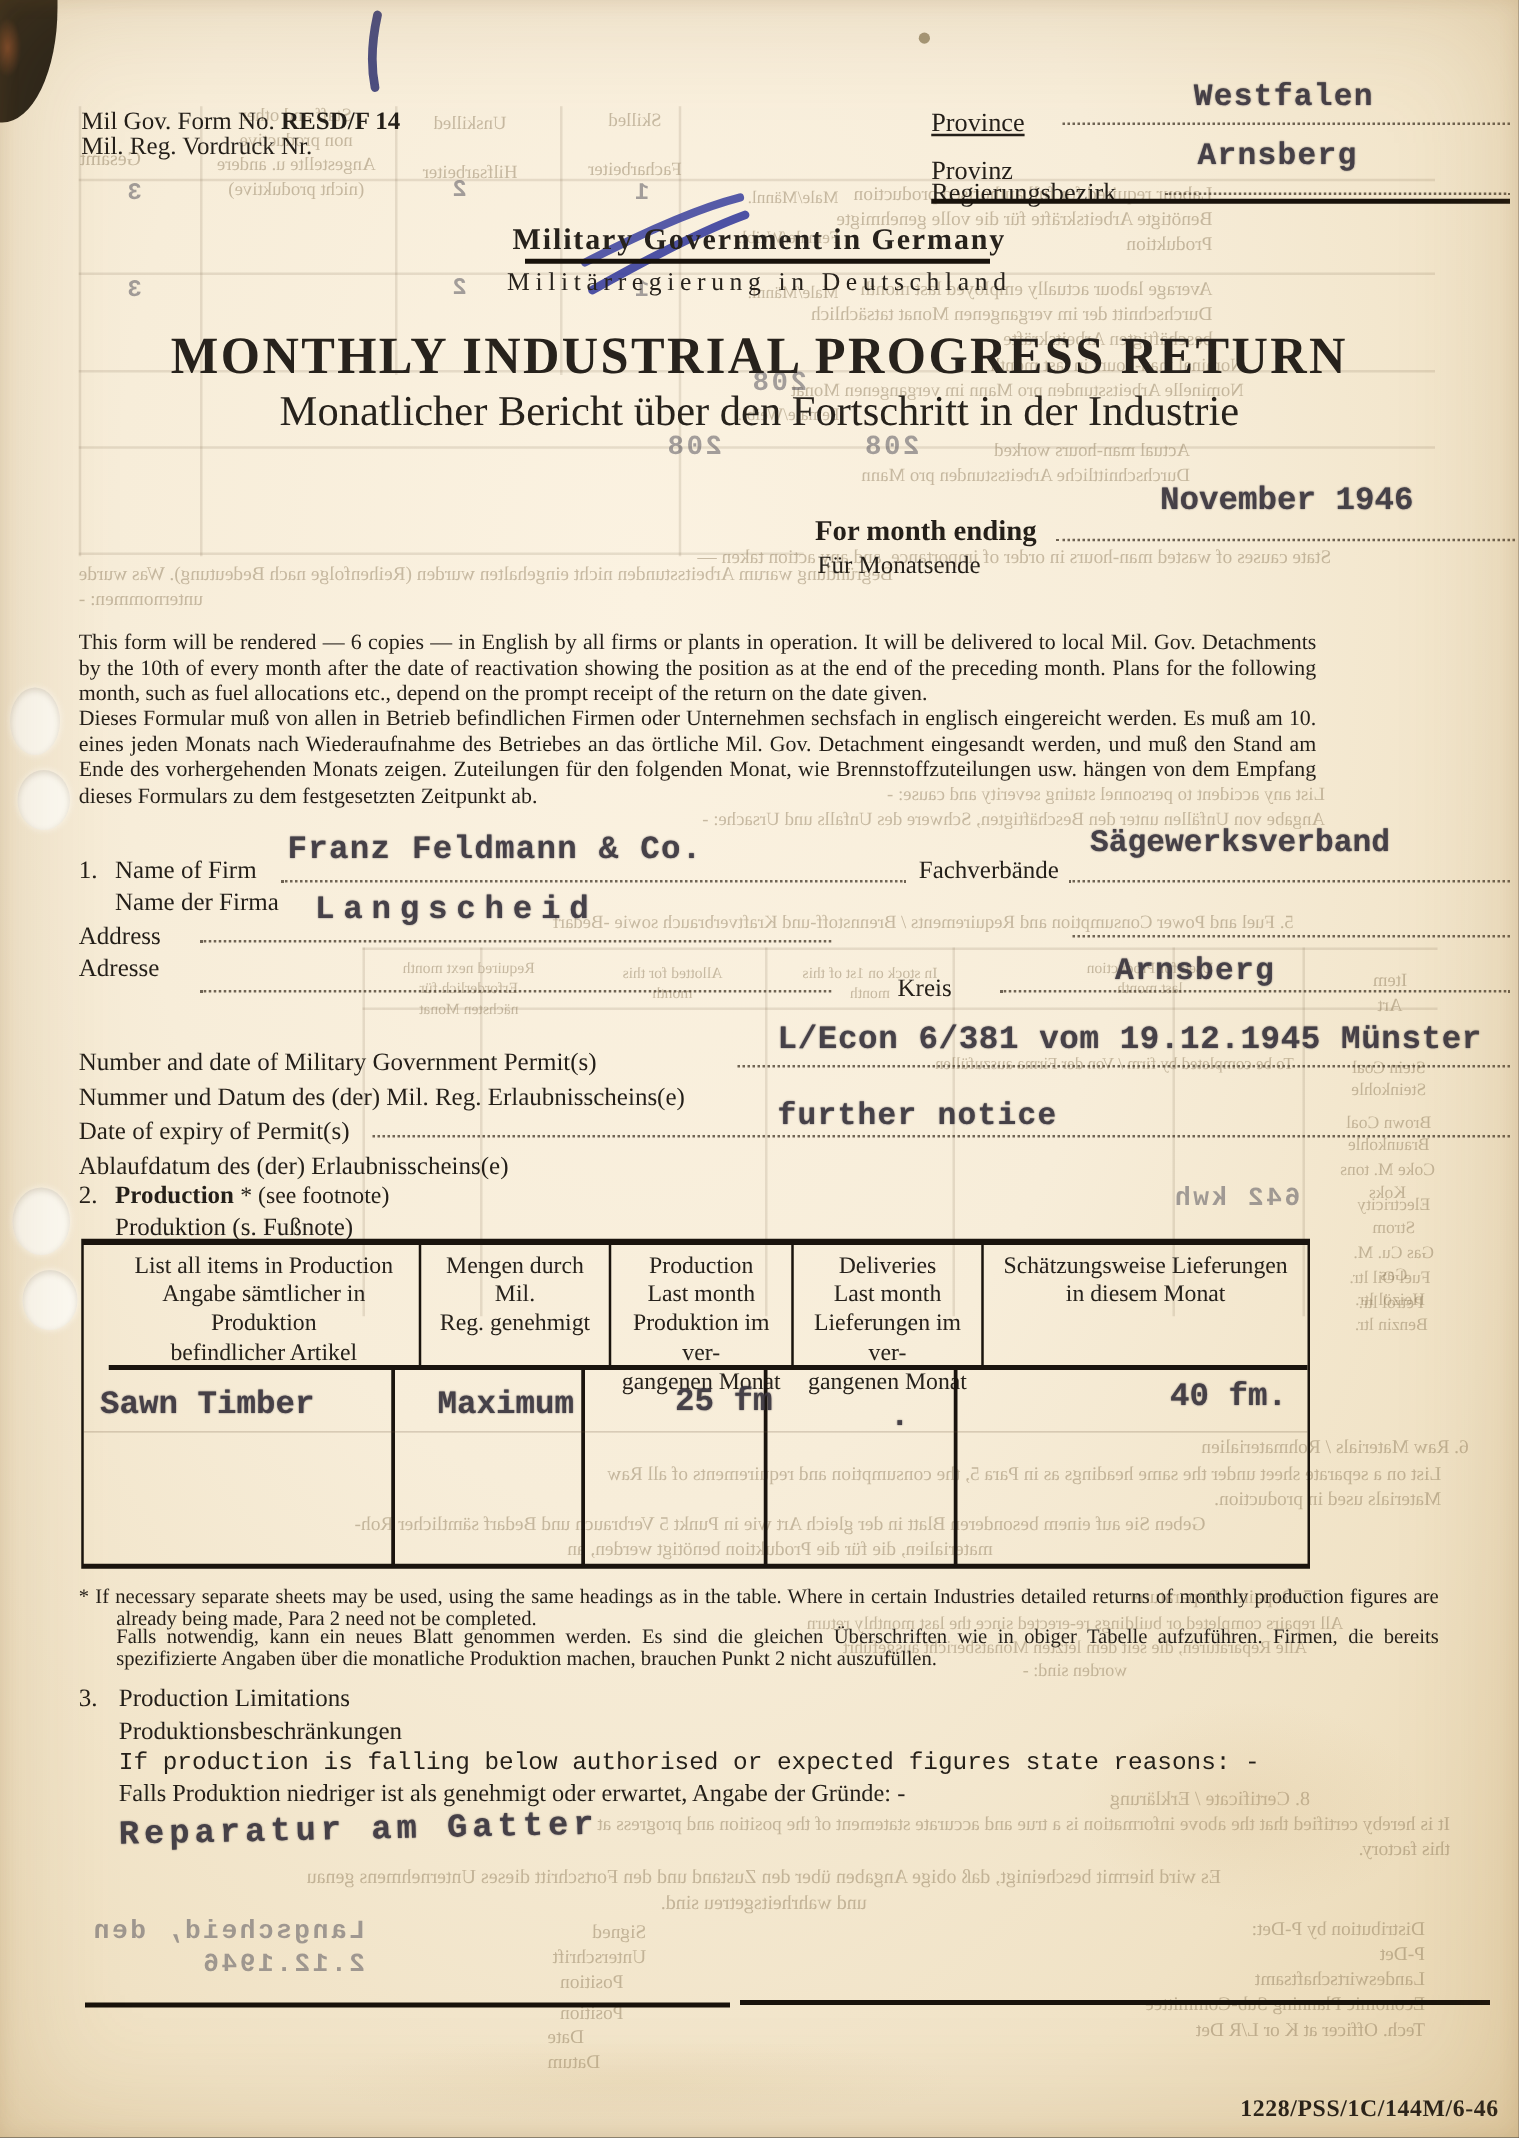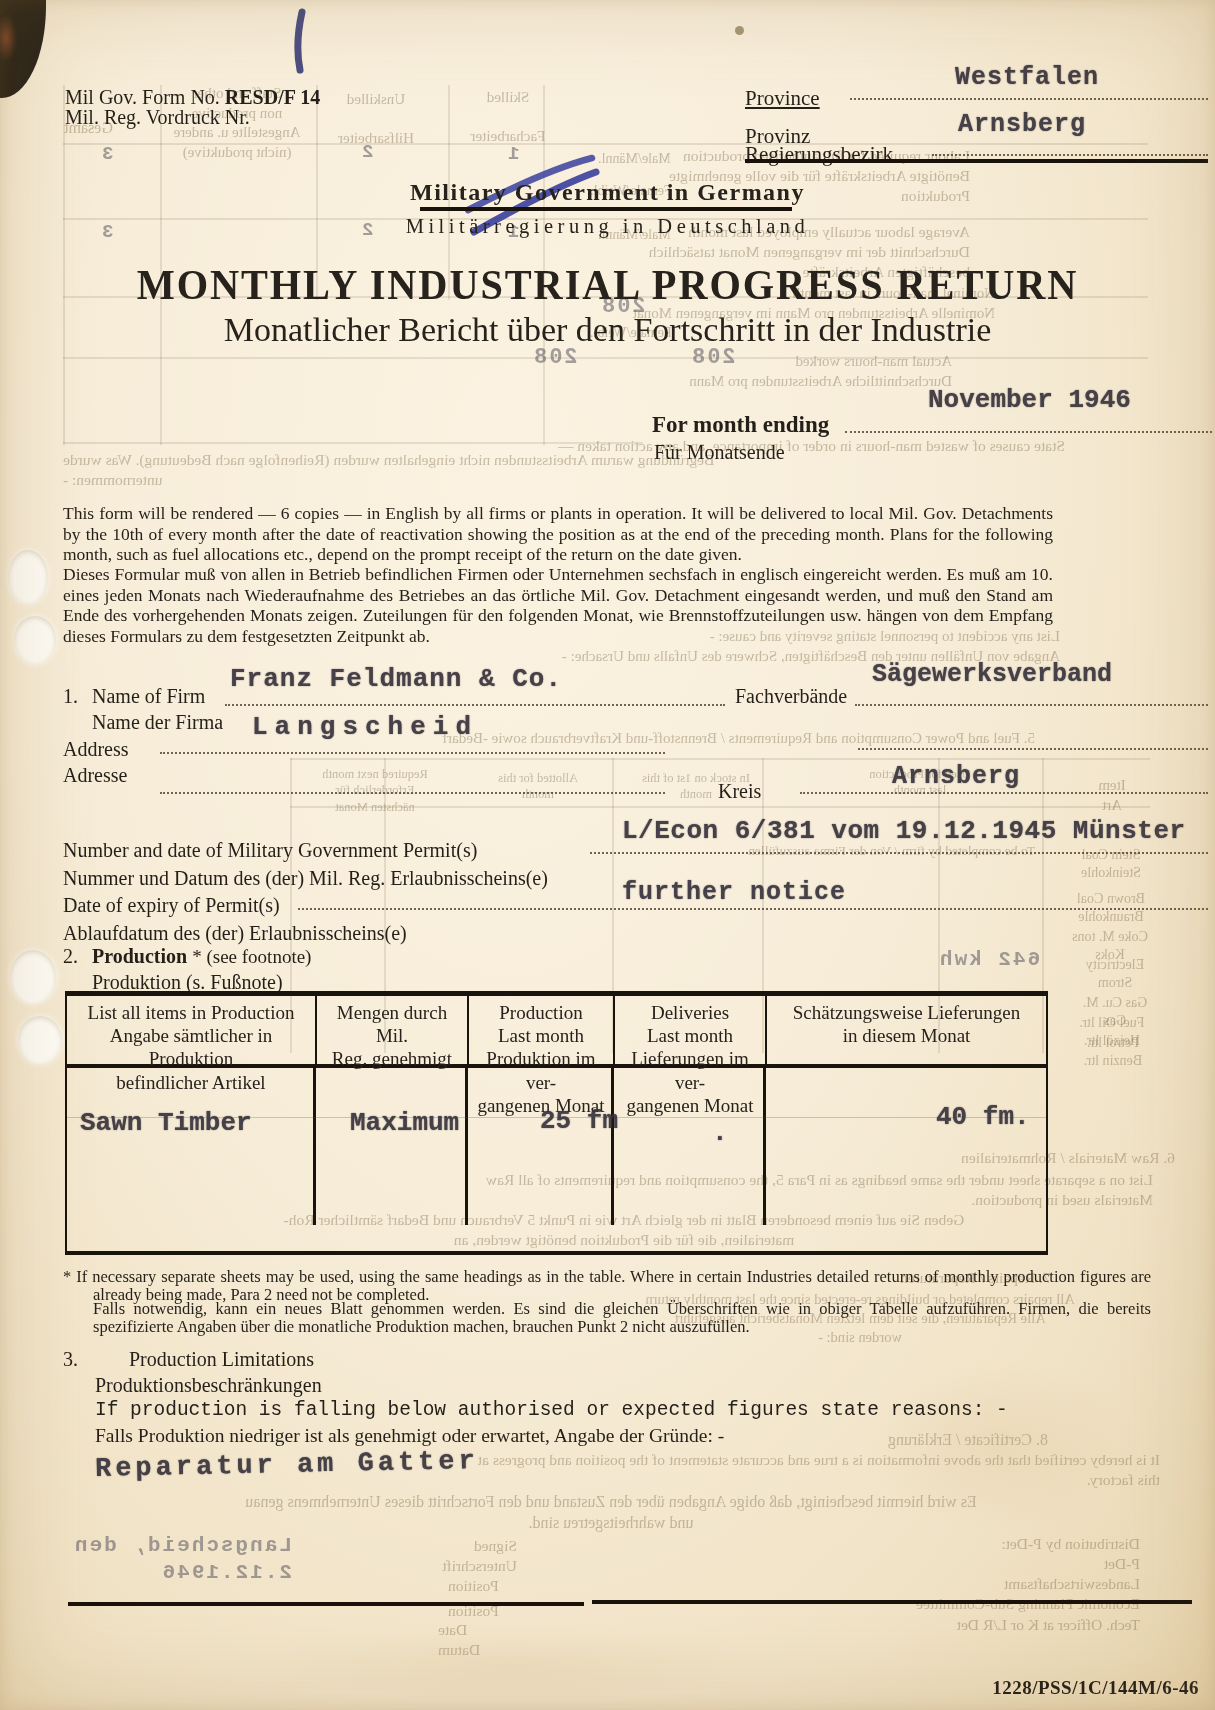--- a/index.html
+++ b/index.html
@@ -26,21 +26,21 @@
   .hole{position:absolute;background:#fdfbf4;border-radius:50%;
     box-shadow:inset 0 2px 5px rgba(120,95,60,.22), 0 0 6px rgba(255,253,246,.9);}
   .intro{position:absolute;left:63px;width:990px;font-size:17.5px;line-height:20.6px;text-align:justify;color:#241f19;}
   .fn{position:absolute;left:63px;width:1058px;font-size:16.5px;line-height:17.5px;text-align:justify;color:#241f19;}
   .title1{top:179px;font-size:24px;font-weight:700;letter-spacing:1.5px;}
   .title2{top:215px;font-size:20.5px;letter-spacing:4.5px;}
   .big-title{top:261px;font-size:42px;font-weight:700;letter-spacing:2px;transform:scaleX(.96);transform-origin:center;}
   .sub-title{top:311px;font-size:34px;}
   .ptable{position:absolute;left:65px;top:991px;width:983px;height:264px;box-sizing:border-box;
     border-top:5px solid #1a140e;border-bottom:4px solid #1a140e;border-left:2px solid #1a140e;border-right:2px solid #1a140e;}
-  .thead{display:flex;height:72px;box-sizing:border-box;border-bottom:4px solid #1a140e;}
+  .thead{display:flex;height:100px;box-sizing:border-box;border-bottom:4px solid #1a140e;margin-left:20px;}
   .tcol{box-sizing:border-box;display:flex;flex-direction:column;justify-content:space-between;
     text-align:center;padding:5px 6px 7px;font-size:19px;line-height:1.22;white-space:pre-line;}
   .tcol+.tcol{border-left:2.5px solid #1a140e;}
   .c0{width:248px;} .c1{width:152px;} .c2{width:146px;} .c3{width:152px;} .c4{flex:1;}
   .tbody{position:relative;height:157px;}
   .tsep{position:absolute;top:0;bottom:0;width:2.5px;background:#1a140e;}
   .rowline{position:absolute;left:0;right:0;top:49px;height:1px;background:rgba(100,80,55,.28);}
   .corner{position:absolute;left:-6px;top:-10px;width:52px;height:108px;background:#19130b;
     border-radius:0 0 85% 0;opacity:.93;}
   .smudge{position:absolute;left:-5px;top:14px;width:22px;height:48px;border-radius:50%;
@@ -292,21 +292,21 @@
   <div class="typed" style="left:80px;top:1108px;letter-spacing:0;">Sawn Timber</div>
   <div class="typed" style="left:350px;top:1108px;letter-spacing:0;">Maximum</div>
   <div class="typed" style="left:540px;top:1106px;letter-spacing:0;">25 fm</div>
   <div class="typed" style="left:712px;top:1118px;letter-spacing:0;">.</div>
   <div class="typed" style="left:936px;top:1102px;letter-spacing:0;">40 fm.</div>
 
   <div class="fn" style="top:1268px;padding-left:30px;text-indent:-30px;">* If necessary separate sheets may be used, using the same headings as in the table. Where in certain Industries detailed returns of monthly production figures are already being made, Para 2 need not be completed.</div>
   <div class="fn" style="top:1300px;padding-left:30px;">Falls notwendig, kann ein neues Blatt genommen werden. Es sind die gleichen Überschriften wie in obiger Tabelle aufzuführen. Firmen, die bereits spezifizierte Angaben über die monatliche Produktion machen, brauchen Punkt 2 nicht auszufüllen.</div>
 
   <div class="lbl" style="left:63px;top:1347px;">3.</div>
-  <div class="lbl" style="left:95px;top:1347px;margin-left:34px;">Production Limitations</div>
+  <div class="lbl" style="left:95px;top:1347px;">Production Limitations</div>
   <div class="lbl" style="left:95px;top:1373px;">Produktionsbeschränkungen</div>
   <div class="lbl" style="left:95px;top:1398px;font-size:19.5px;font-family:Liberation Mono, monospace;">If production is falling below authorised or expected figures state reasons: -</div>
   <div class="lbl" style="left:95px;top:1424px;font-size:19.5px;">Falls Produktion niedriger ist als genehmigt oder erwartet, Angabe der Gründe: -</div>
   <div class="typed" style="left:95px;top:1450px;font-size:27px;letter-spacing:4px;transform:rotate(-1.2deg);">Reparatur am Gatter</div>
 
   <div class="rule" style="left:68px;top:1602px;width:516px;height:4px;"></div>
   <div class="rule" style="left:592px;top:1600px;width:600px;height:4px;"></div>
   <div class="lbl b" style="right:16px;left:auto;top:1676px;font-size:19px;letter-spacing:0.5px;">1228/PSS/1C/144M/6-46</div>
 
 </div>

